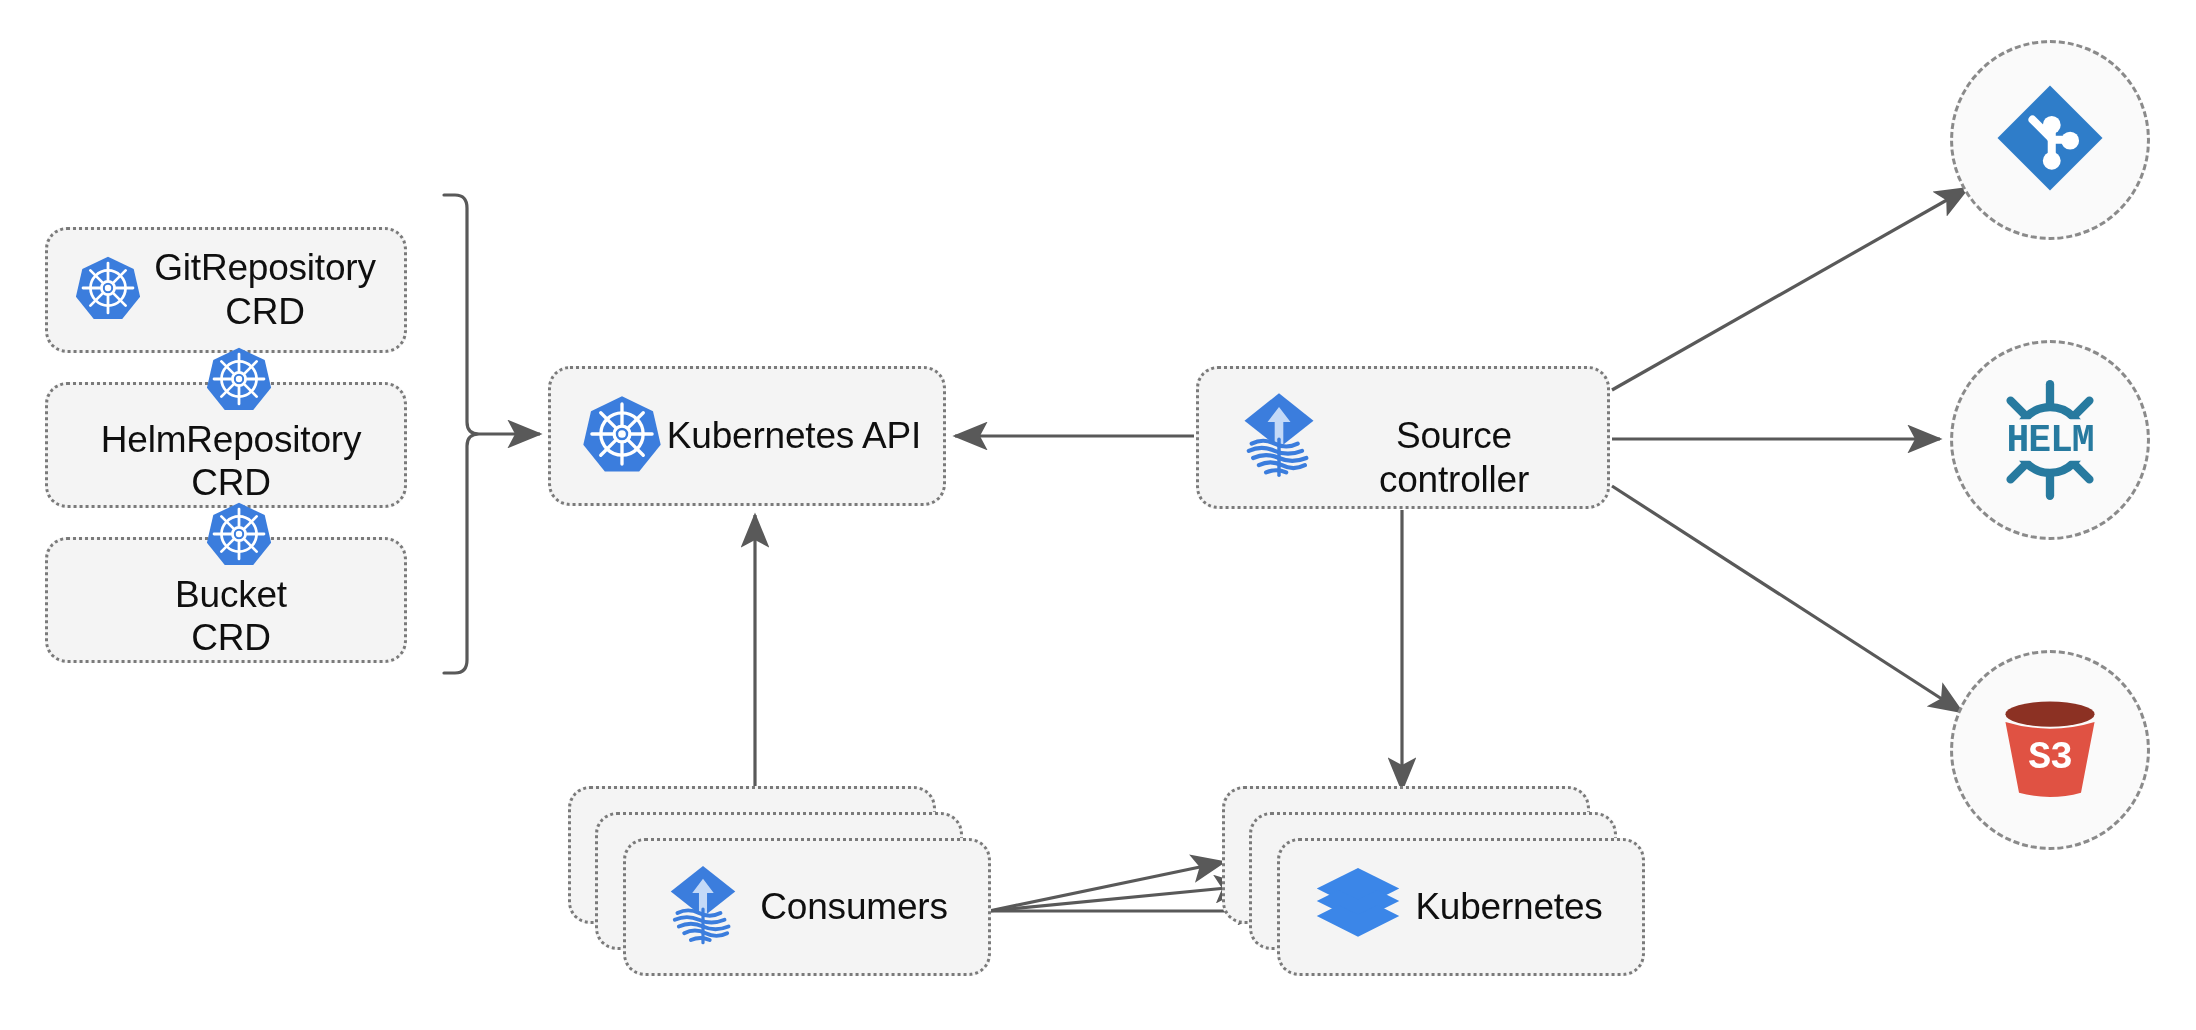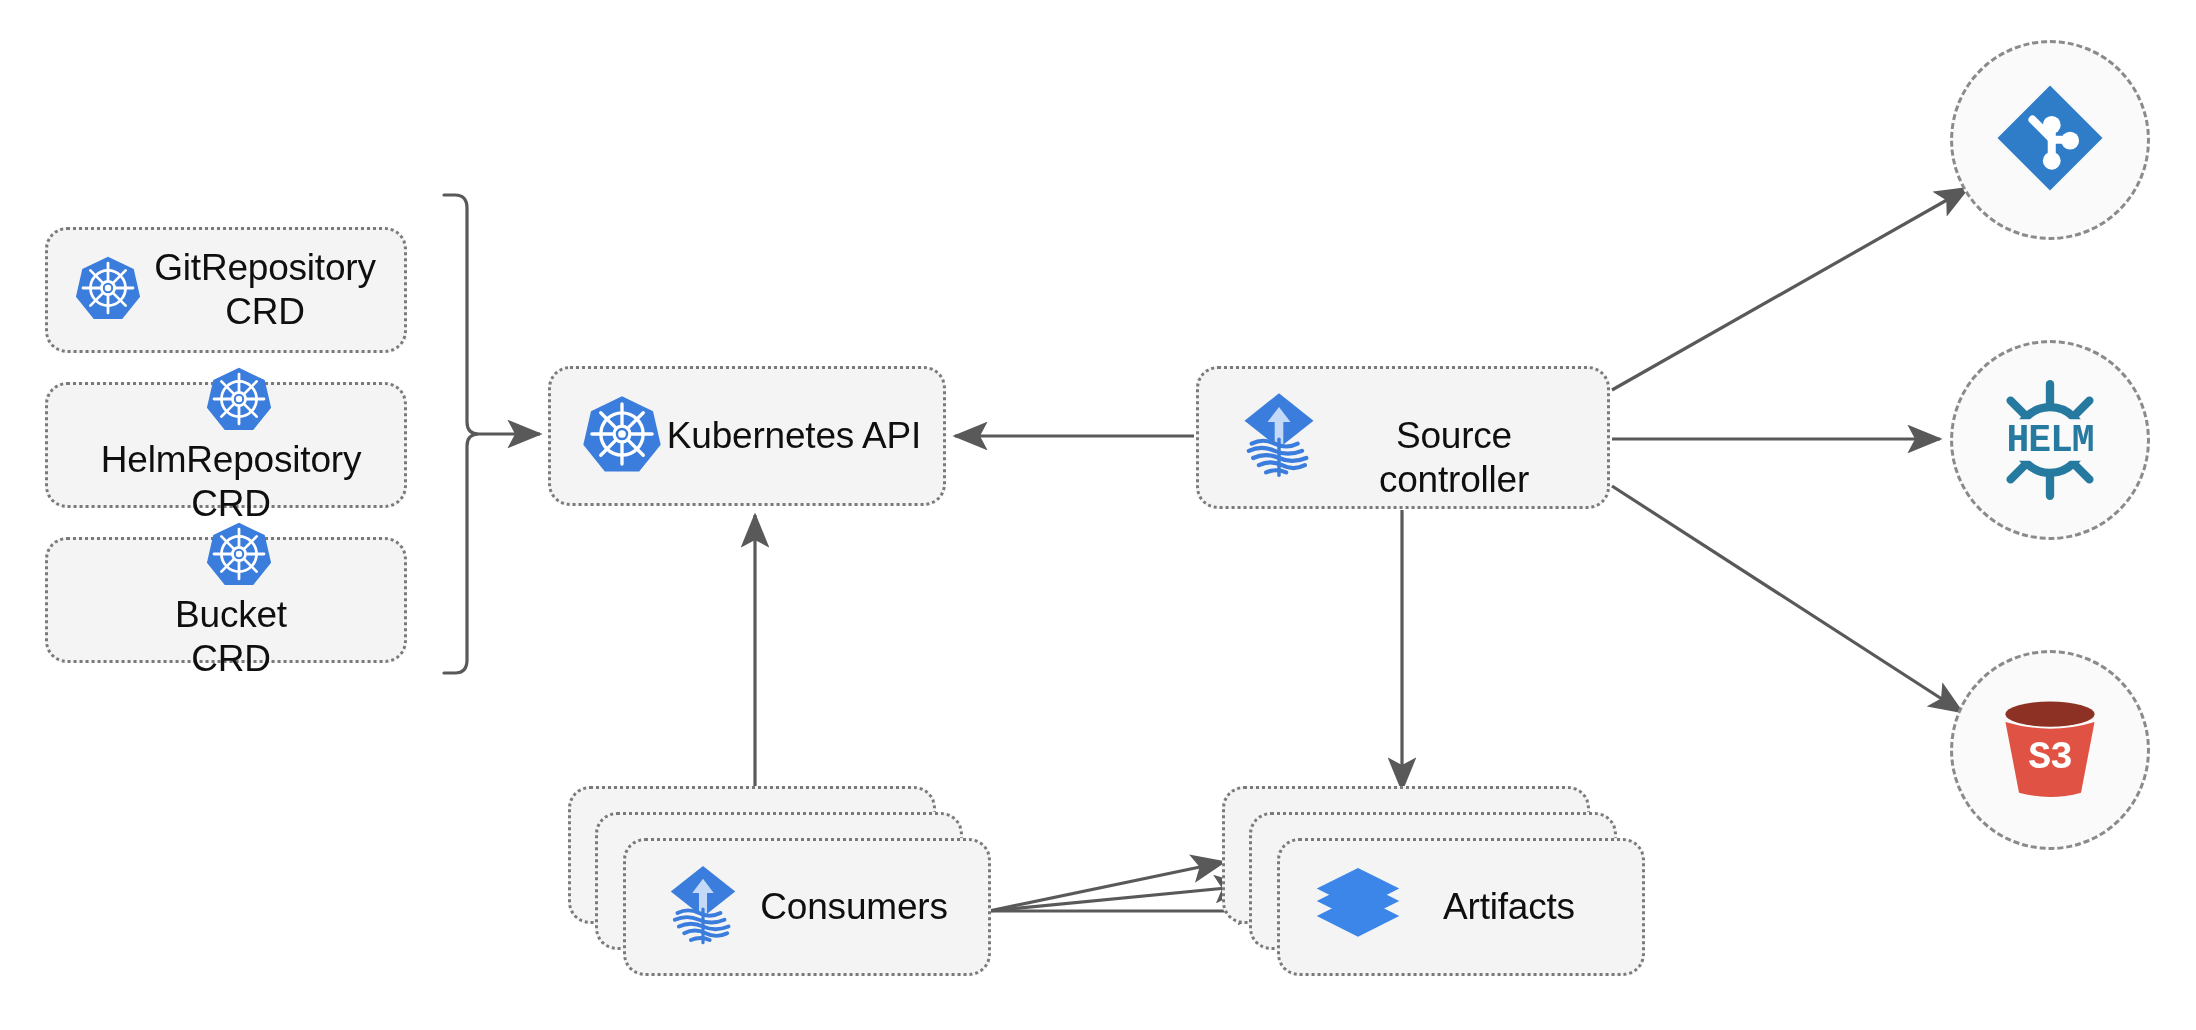--- a/index.html
+++ b/index.html
@@ -39,21 +39,21 @@
     letter-spacing: -0.2px;
   }
   .crd .node-label {
     text-align: center;
   }
 
   
   .crd {
     display: flex;
     align-items: center;
-    justify-content: center;
+    justify-content: flex-end;
     padding-left: 26px;
   }
   .crd .node-label {
     flex: 1;
     text-align: center;
     padding-right: 16px;
   }
 
   .icon {
     flex: 0 0 auto;
@@ -276,21 +276,21 @@
     <div class="card" style="left:0px; top:0px; width:368px; height:138px;"></div>
     <div class="card" style="left:27px; top:26px; width:368px; height:138px;"></div>
     <div class="card card-front" style="left:55px; top:52px; width:368px; height:138px;">
       <span class="icon">
         <svg width="88" height="80" viewBox="0 0 64 58">
           <path d="M32 2 L62 17 L32 32 L2 17 Z" fill="#3b86e8"></path>
           <path d="M32 25 L46 18 L62 26 L32 41 L2 26 L18 18 Z" fill="#3b86e8"></path>
           <path d="M32 36 L46 29 L62 37 L32 52 L2 37 L18 29 Z" fill="#3b86e8"></path>
         </svg>
       </span>
-      <span class="node-label">Artifacts</span>
+      <span class="node-label">Kubernetes</span>
     </div>
   </div>
 
   <div class="circle-node" style="left:1950px; top:40px; width:200px; height:200px;">
     <span class="icon">
       <svg width="112" height="112" viewBox="0 0 64 64">
         <path d="M32 2 L62 32 L32 62 L2 32 Z" fill="#2f7dc9"></path>
         <g stroke="#ffffff" stroke-width="4.6" fill="none" stroke-linecap="round">
           <line x1="22" y1="21.5" x2="33" y2="32.5"></line>
           <line x1="33" y1="25" x2="33" y2="45"></line>

